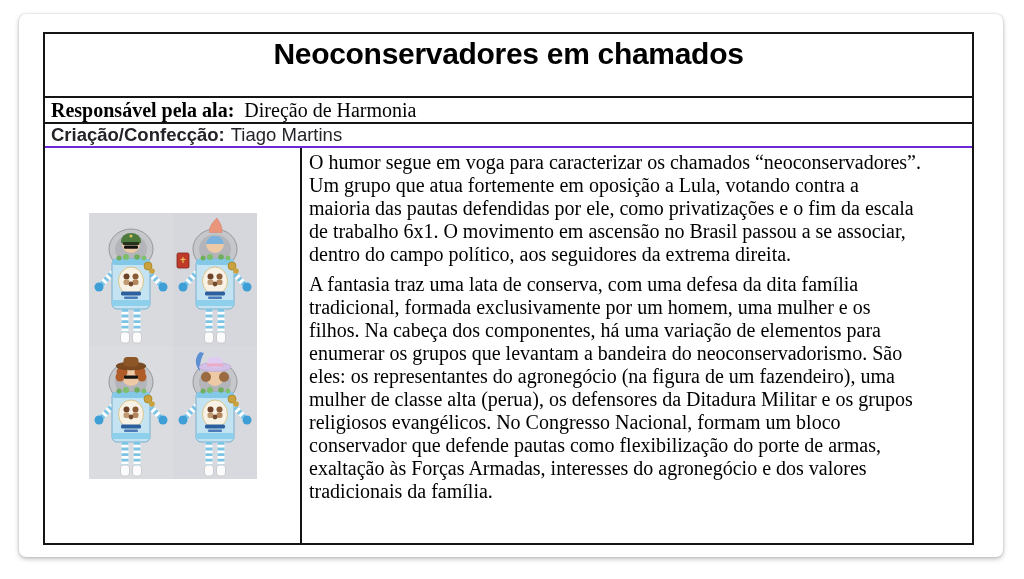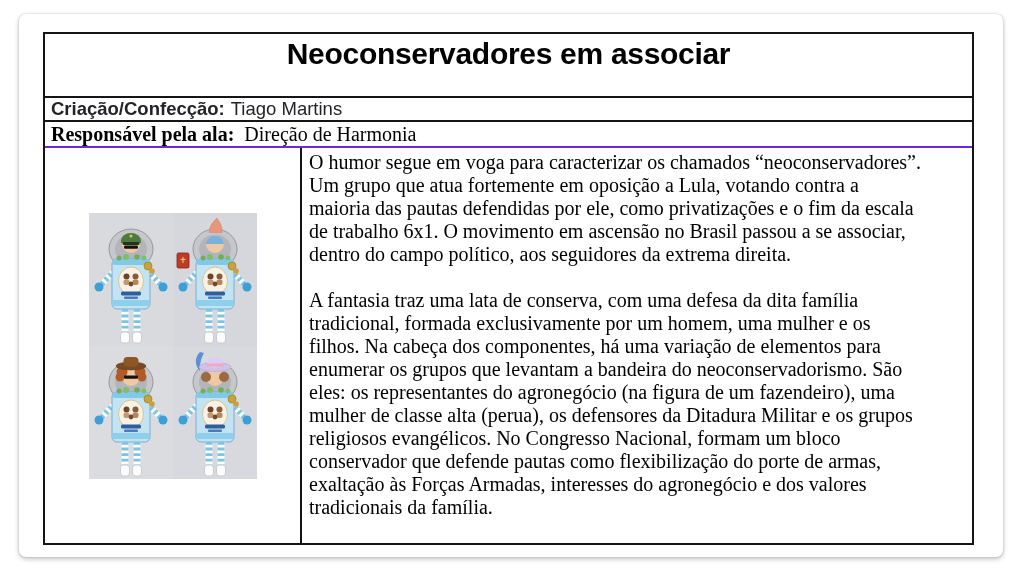--- a/index.html
+++ b/index.html
@@ -29,21 +29,21 @@
   .row-responsavel .field-value{margin-left:10px;}
   .row-criacao{height:22px;font-family:"Liberation Sans", sans-serif;font-size:18.5px;color:#232329;}
   .row-criacao .field-label{font-weight:bold;}
   .row-criacao .field-value{margin-left:6px;}
   .row-content{border-top:2px solid #6d28d9;flex:1;display:flex;min-height:0;}
   .photos-cell{width:255px;border-right:2px solid #151515;display:flex;align-items:center;justify-content:center;}
   .photo-grid{display:grid;grid-template-columns:84px 84px;grid-template-rows:133px 133px;}
   .photo{display:block;width:84px;height:133px;}
   .text-cell{flex:1;padding:3px 7px 0 7px;font-size:20px;line-height:23px;overflow:hidden;}
   .body-par{margin:0;white-space:pre-line;}
-  .body-par + .body-par{margin-top:23px;}
+  .body-par + .body-par{margin-top:7px;}
   .svg-defs{position:absolute;width:0;height:0;overflow:hidden;}
 </style>
 </head>
 <body>
 
 <svg class="svg-defs" aria-hidden="true">
   <defs>
     <g id="can-base">
 
       <ellipse cx="42" cy="36" rx="22" ry="20" fill="#c6c7cb" stroke="#97989c" stroke-width="1"></ellipse>
@@ -86,32 +86,32 @@
       <rect x="31.5" y="119" width="9" height="11" rx="3" fill="#fbfbfb" stroke="#c4c4c8" stroke-width="0.8"></rect>
       <rect x="43.5" y="119" width="9" height="11" rx="3" fill="#fbfbfb" stroke="#c4c4c8" stroke-width="0.8"></rect>
     </g>
   </defs>
 </svg>
 
 <div class="page-card">
   <div class="doc-table">
 
     <div class="row-header">
-      <div class="doc-title">Neoconservadores em associar</div>
+      <div class="doc-title">Neoconservadores em chamados</div>
       <div class="doc-subtitle">Ala 22 – Ala da Comunidade</div>
+    </div>
+
+    <div class="row-field row-responsavel">
+      <span class="field-label">Responsável pela ala:</span>
+      <span class="field-value">Direção de Harmonia</span>
     </div>
 
     <div class="row-field row-criacao">
       <span class="field-label">Criação/Confecção:</span>
       <span class="field-value">Tiago Martins</span>
-    </div>
-
-    <div class="row-field row-responsavel">
-      <span class="field-label">Responsável pela ala:</span>
-      <span class="field-value">Direção de Harmonia</span>
     </div>
 
     <div class="row-content">
 
       <div class="photos-cell">
         <div class="photo-grid">
 
           <svg class="photo" viewBox="0 0 84 133" title="costume-military-cap">
             <rect width="84" height="133" fill="#d8dade"></rect>
             <use href="#can-base"></use>

